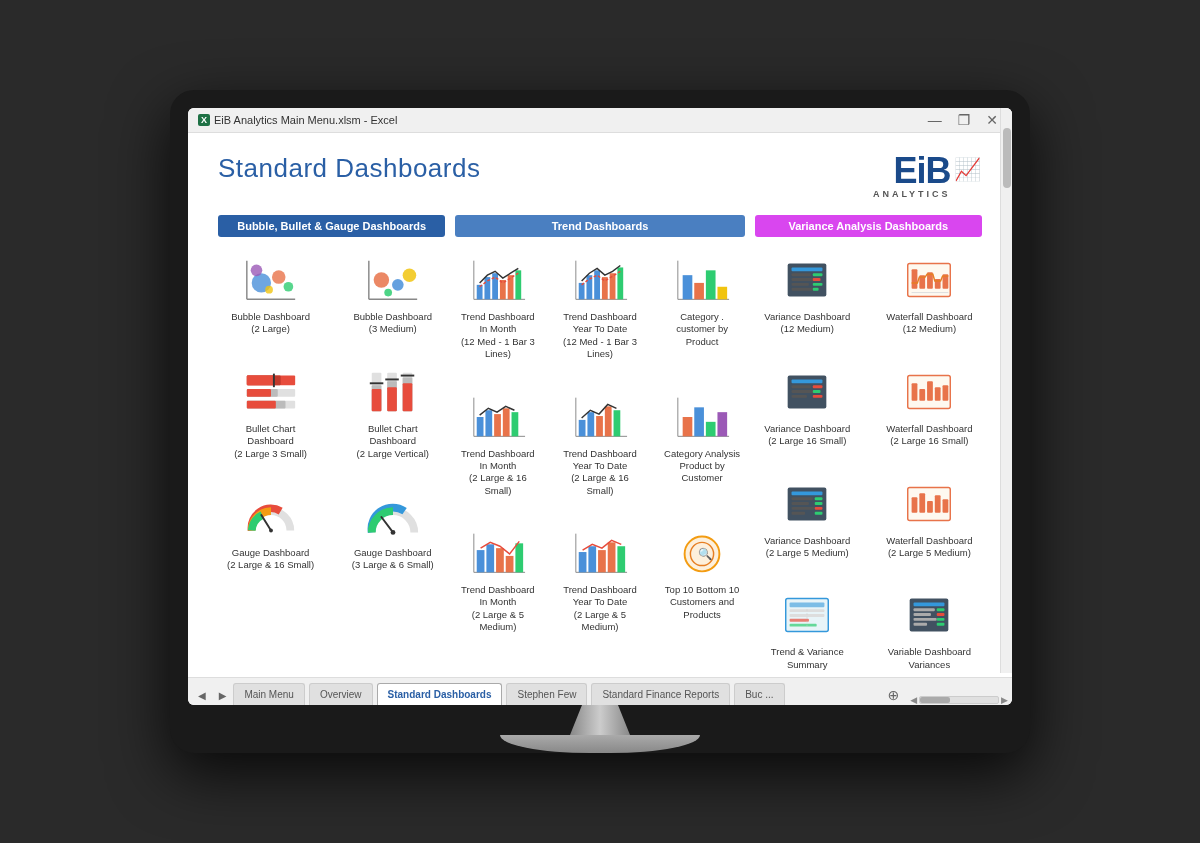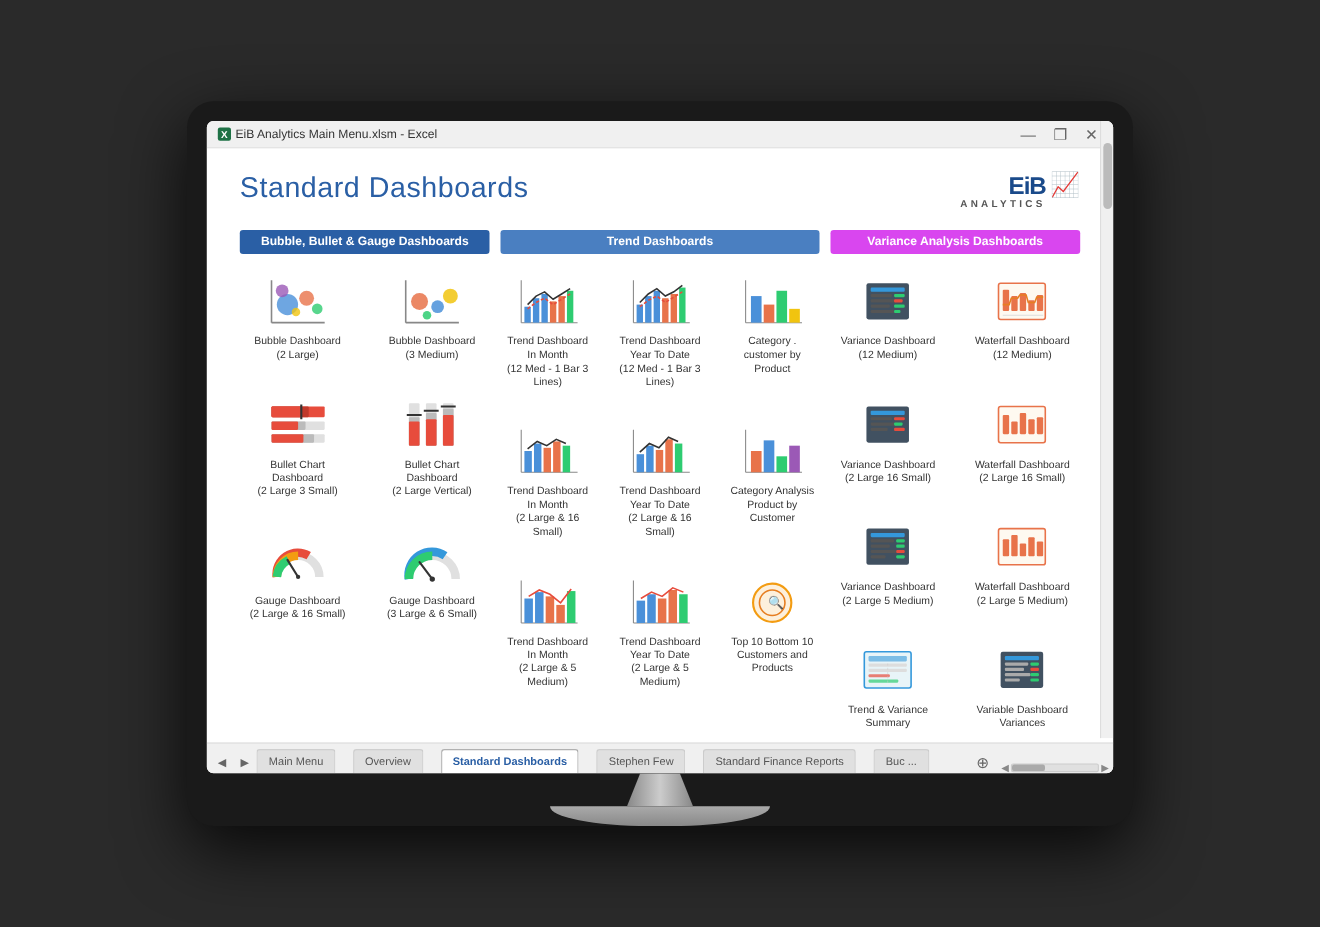--- a/index.html
+++ b/index.html
@@ -237,21 +237,21 @@
       width: 200px;
       height: 18px;
       background: linear-gradient(180deg, #aaa, #888);
       border-radius: 0 0 50% 50% / 0 0 20px 20px;
     }
 
     .tab-scroll-area {
       flex: 1;
       overflow: hidden;
       display: flex;
-      gap: 16px;
+      gap: 4px;
     }
   </style>
 </head>
 <body>
 
 <div class="monitor-outer">
   <div class="monitor-screen">
 
     <div class="title-bar">
       <div class="title-bar-left">
@@ -264,21 +264,21 @@
         <span>✕</span>
       </div>
     </div>
 
     <div class="content-area">
       <div class="page-header">
         <h1 class="page-title">Standard Dashboards</h1>
         <div class="logo-area">
           <div style="display:flex; align-items:center; gap:4px;">
             <div>
-              <div style="font-size:22px; font-weight:900; color:#1a4a8a; letter-spacing:-1px; line-height:1;">
+              <div style="font-size:36px; font-weight:900; color:#1a4a8a; letter-spacing:-1px; line-height:1;">
                 <span style="color:#1a4a8a;">EiB</span>
               </div>
               <div style="font-size:9px; letter-spacing:3px; color:#555; font-weight:700;">ANALYTICS</div>
             </div>
             <div style="color:#00aacc; font-size:22px; margin-bottom:12px;">📈</div>
           </div>
         </div>
       </div>
 
       <div class="sections-container">

